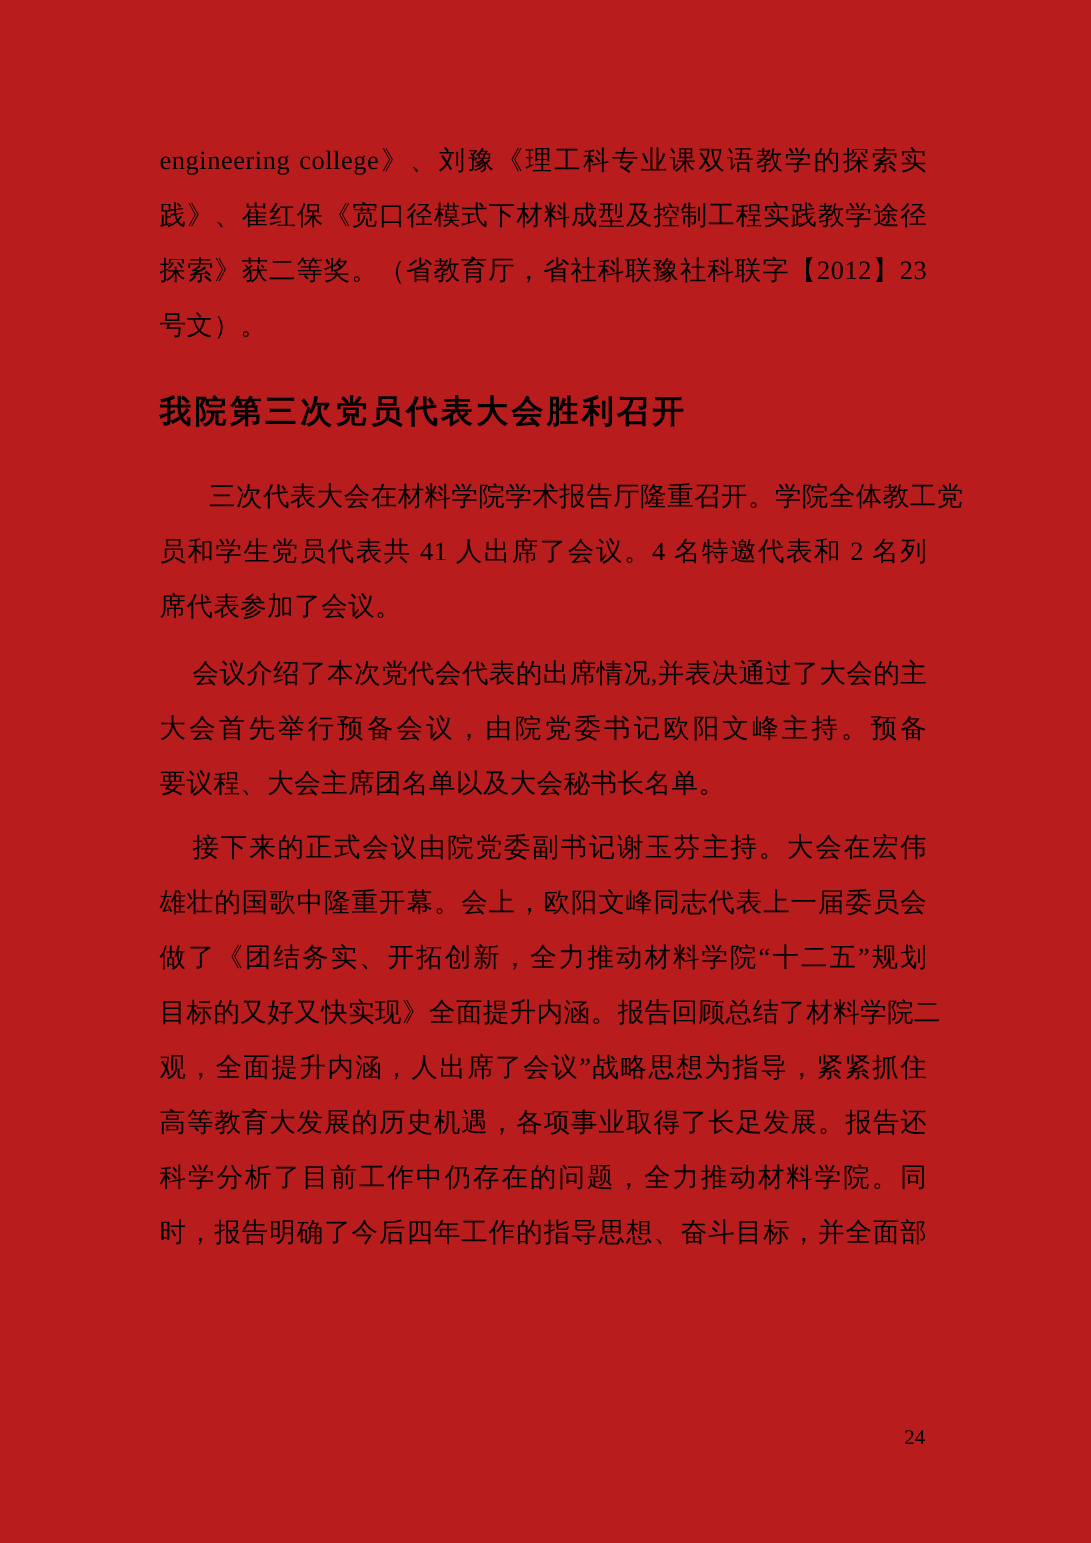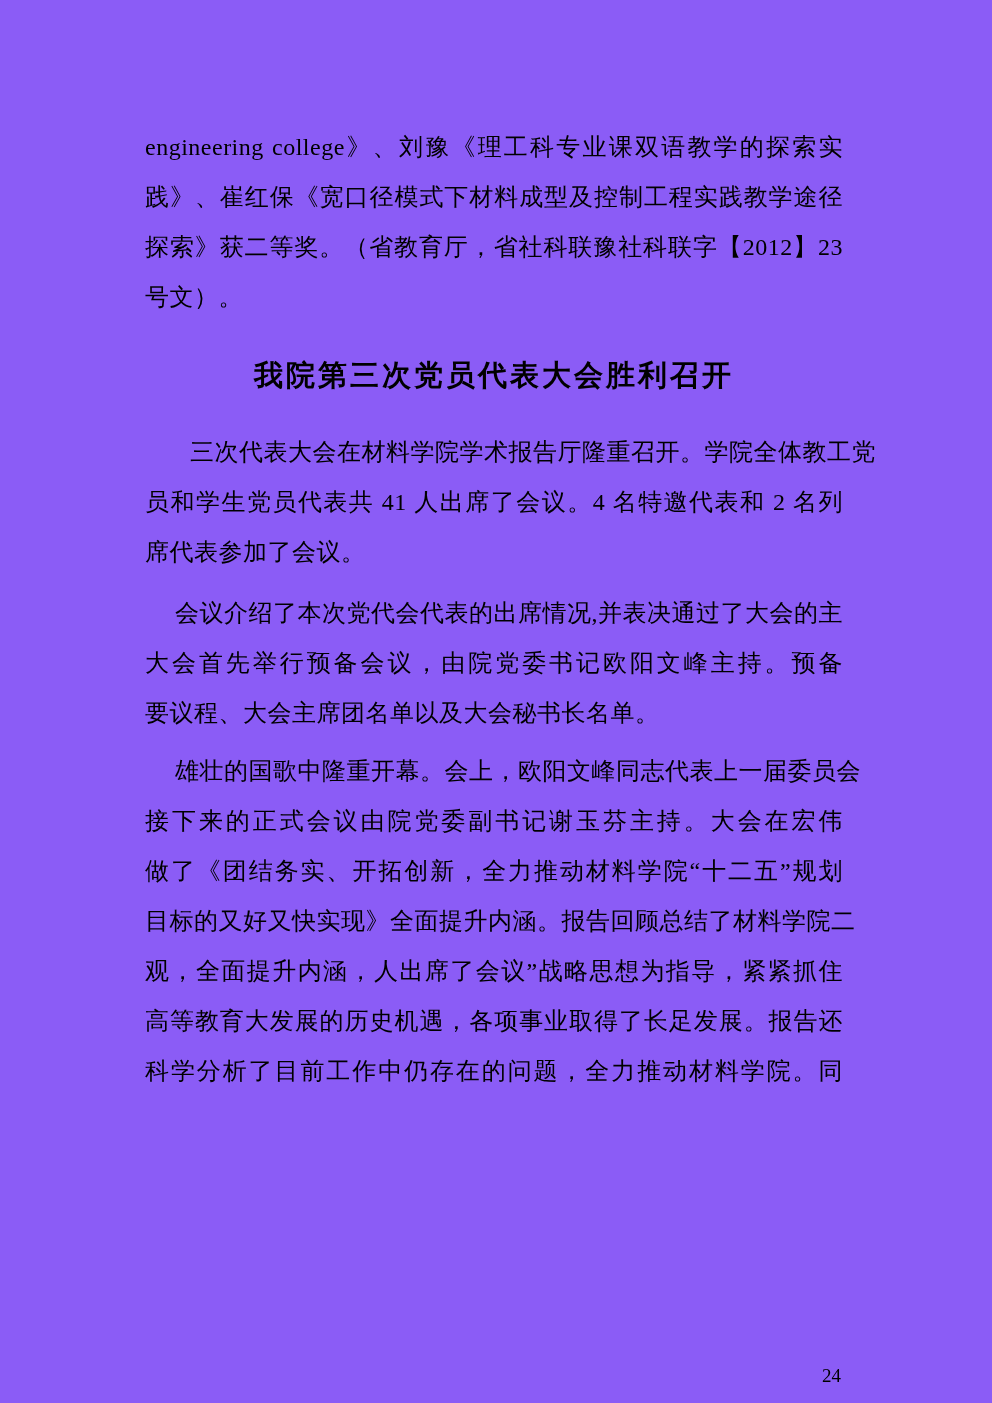--- a/index.html
+++ b/index.html
@@ -4,21 +4,21 @@
 <style>
   html, body {
     margin: 0;
     padding: 0;
     background: #ffffff;
   }
   .page {
     position: relative;
     width: 992px;
     height: 1403px;
-    background: #8b5cf6;
+    background: #b91c1c;
     color: #000000;
     font-family: "Liberation Serif", "DejaVu Serif", serif;
     overflow: hidden;
   }
   .content {
     position: absolute;
     left: 145px;
     top: 122px;
     width: 698px;
   }
@@ -38,32 +38,31 @@
   .para.continues .line:last-child {
     text-align-last: justify;
   }
   .para.indent-wide .line:first-child { text-indent: 45px; }
   .para.indent-one  .line:first-child { text-indent: 30px; }
 
   .doc-title {
     font-size: 29px;
     font-weight: bold;
     line-height: 50px;
-    text-align: center;
     letter-spacing: 3px;
     margin: 28px 0 27px 0;
   }
   .para + .para { margin-top: 0; }
   .para.p3 { margin-top: 11px; }
   .para.p4 { margin-top: 8px; }
 
   .page-number {
     position: absolute;
     left: 822px;
-    top: 1364px;
+    top: 1296px;
     font-size: 19px;
     line-height: 24px;
     color: #000000;
   }
 </style>
 </head>
 <body>
 
 <div class="page">
   <div class="content">
@@ -83,25 +82,26 @@
         <div class="line">席代表参加了会议。</div>
       </div>
 
     <div class="para p3 indent-one">
         <div class="line">会议介绍了本次党代会代表的出席情况,并表决通过了大会的主</div>
         <div class="line">大会首先举行预备会议，由院党委书记欧阳文峰主持。预备</div>
         <div class="line">要议程、大会主席团名单以及大会秘书长名单。</div>
       </div>
 
     <div class="para p4 indent-one continues">
+        <div class="line">接下来的正式会议由院党委副书记谢玉芬主持。大会在宏伟</div>
         <div class="line">雄壮的国歌中隆重开幕。会上，欧阳文峰同志代表上一届委员会</div>
-        <div class="line">接下来的正式会议由院党委副书记谢玉芬主持。大会在宏伟</div>
         <div class="line">做了《团结务实、开拓创新，全力推动材料学院“十二五”规划</div>
         <div class="line">目标的又好又快实现》全面提升内涵。报告回顾总结了材料学院二</div>
         <div class="line">观，全面提升内涵，人出席了会议”战略思想为指导，紧紧抓住</div>
         <div class="line">高等教育大发展的历史机遇，各项事业取得了长足发展。报告还</div>
         <div class="line">科学分析了目前工作中仍存在的问题，全力推动材料学院。同</div>
+        <div class="line">时，报告明确了今后四年工作的指导思想、奋斗目标，并全面部</div>
       </div>
 
   </div>
 
   <div class="page-number">24</div>
 </div>
 
 </body></html>

